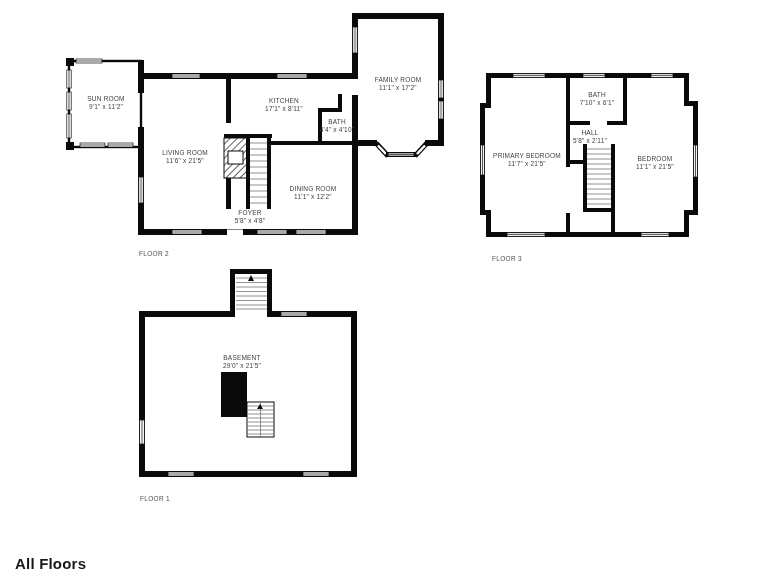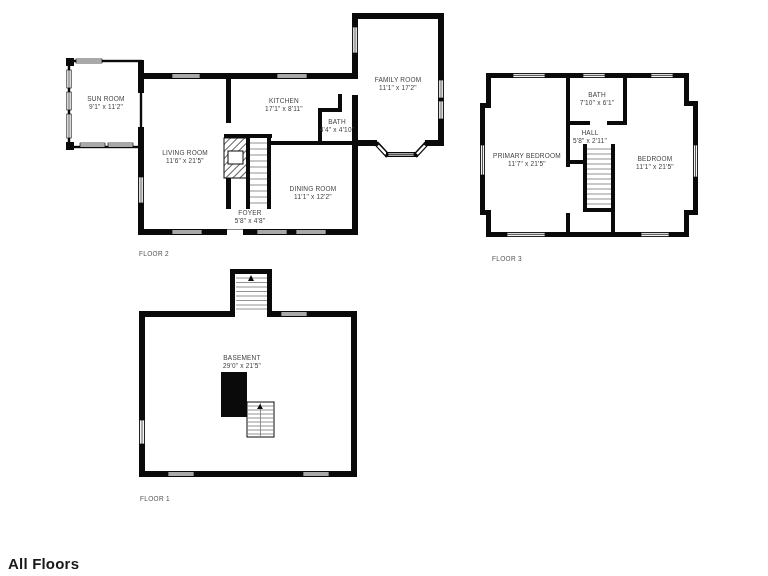--- a/index.html
+++ b/index.html
@@ -12,21 +12,21 @@
     position:absolute;transform:translateX(-50%);text-align:center;
     font-size:6.5px;line-height:7.5px;color:#3d3d3d;letter-spacing:.2px;
     white-space:nowrap;z-index:2;
   }
   .room-label .dims{display:block;}
   .floor-label{
     position:absolute;font-size:6.5px;color:#4d4d4d;letter-spacing:.3px;
     white-space:nowrap;z-index:2;
   }
   .sheet-title{
-    position:absolute;left:8px;top:555px;font-size:15px;font-weight:700;
+    position:absolute;left:15px;top:555px;font-size:15px;font-weight:700;
     color:#191919;letter-spacing:.2px;z-index:2;
   }
   .w{fill:#0a0a0a;}                 
   .win{fill:#ffffff;stroke:#0a0a0a;stroke-width:.7;}
   .winline{stroke:#0a0a0a;stroke-width:.7;}
   .tread{stroke:#777;stroke-width:.8;}
   .thin{stroke:#0a0a0a;stroke-width:1;fill:none;}
 </style>
 </head>
 <body>

